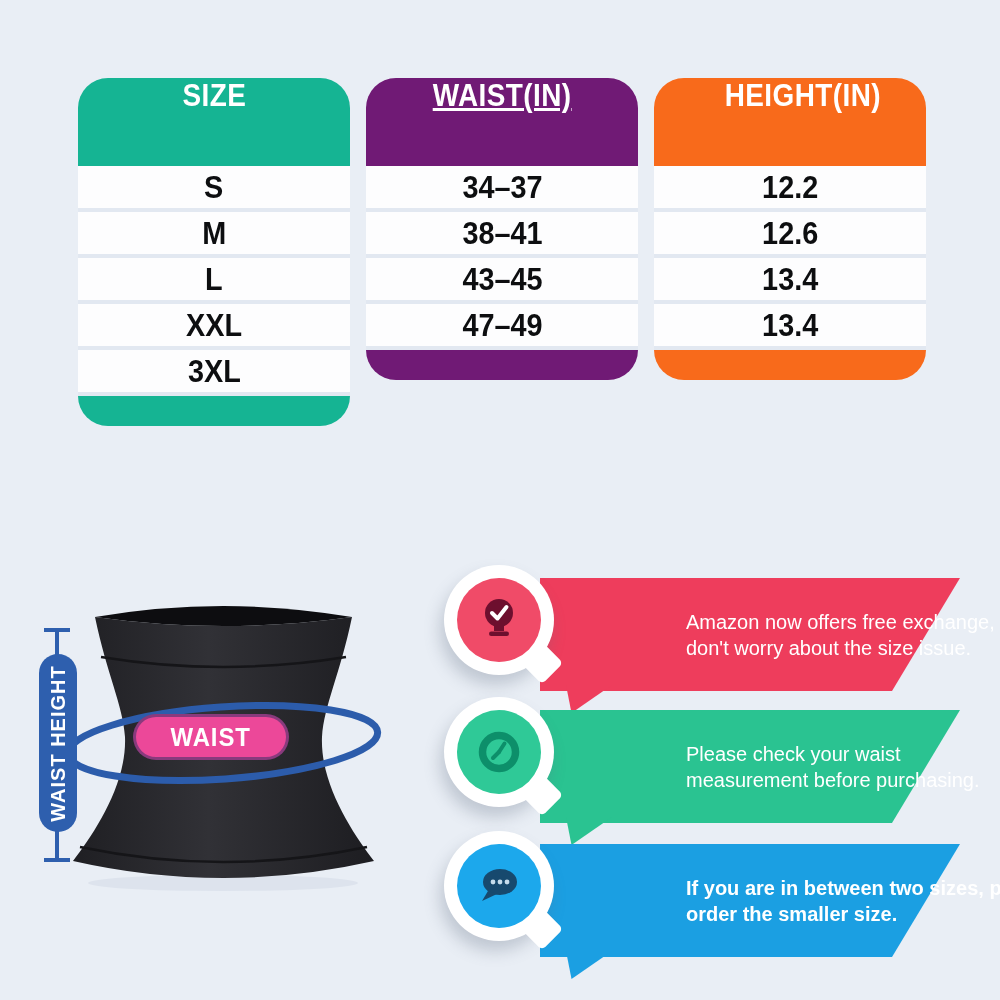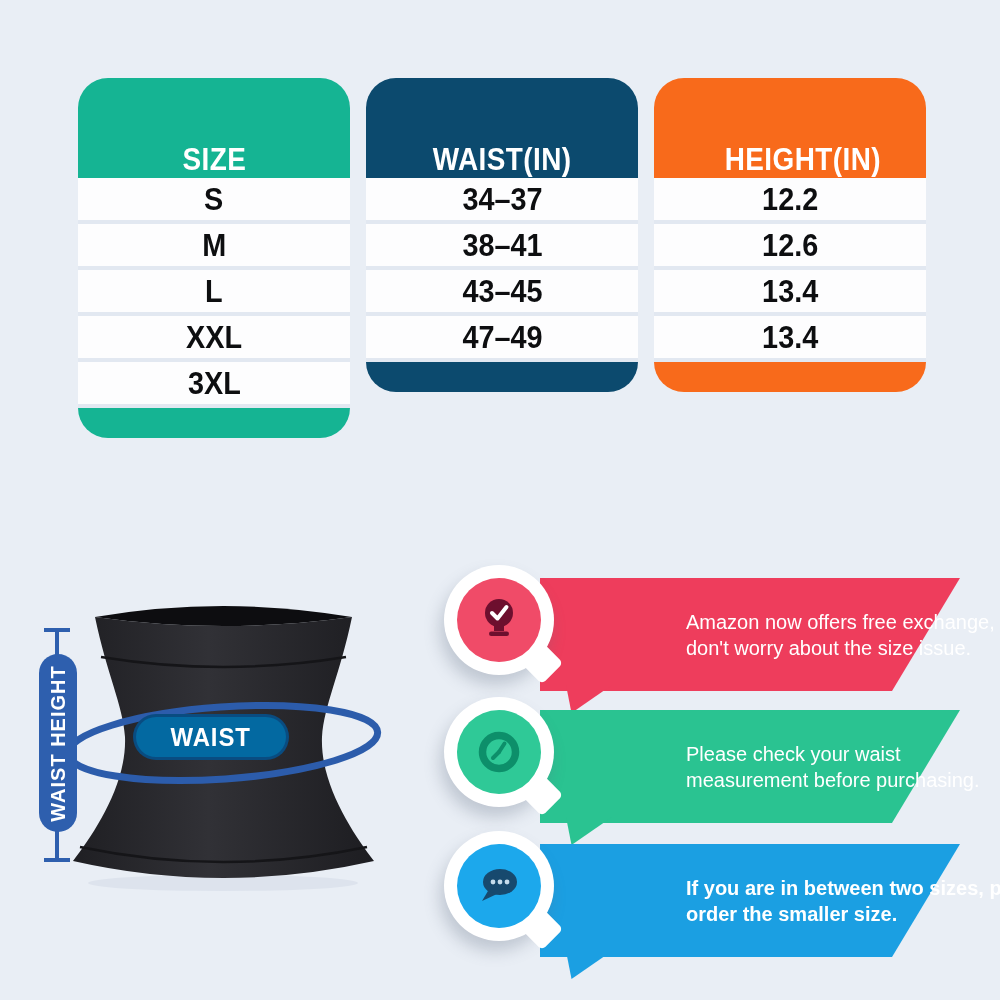--- a/index.html
+++ b/index.html
@@ -4,36 +4,36 @@
 <style>
   html,body{margin:0;padding:0;}
   body{
     width:1000px;height:1000px;position:relative;overflow:hidden;
     background:#e9eef5;
     font-family:"Liberation Sans","DejaVu Sans",sans-serif;
   }
   
   .table-wrap{position:absolute;left:78px;top:78px;width:848px;display:flex;gap:16px;}
   .col{flex:1;display:flex;flex-direction:column;}
-  .thead{height:100px;border-radius:30px 30px 0 0;display:flex;align-items:flex-end;justify-content:center;
+  .thead{height:88px;border-radius:30px 30px 0 0;display:flex;align-items:flex-start;justify-content:center;
          color:#fff;font-size:31px;font-weight:700;letter-spacing:.5px;}
   .thead span,.cell span{display:inline-block;transform:scaleX(.9);white-space:nowrap;}
   .cell{height:42px;background:#fdfdfe;border-bottom:4px solid #e2e8f1;
         display:flex;align-items:center;justify-content:center;
         font-size:32px;font-weight:700;color:#0d0e10;}
   .col .cell:first-of-type{border-top:3px solid #e2e8f1;}
   .tfoot{height:30px;margin-top:0;border-radius:0 0 30px 30px;}
   .c-green{background:#15b493;}
-  .c-blue{background:#0c4a6e;}
+  .c-blue{background:#701a75;text-decoration:underline;}
   .c-orange{background:#f86a1b;padding-left:25px;}
 
   
   .trainer-svg{position:absolute;left:55px;top:595px;width:340px;height:300px;}
   .waist-pill{position:absolute;left:133px;top:714px;width:156px;height:46px;
-      background:#0369a1;border:3px solid rgba(18,42,92,.45);box-sizing:border-box;border-radius:23px;
+      background:#ec4899;border:3px solid rgba(18,42,92,.45);box-sizing:border-box;border-radius:23px;
       display:flex;align-items:center;justify-content:center;}
   .waist-pill span{color:#fff;font-weight:700;font-size:26px;letter-spacing:1px;transform:scaleX(.92);}
   .meas-line{position:absolute;left:55px;top:632px;width:4px;height:226px;background:#2e5fae;}
   .meas-tick{position:absolute;left:44px;width:26px;height:4px;background:#2e5fae;}
   .meas-tick.t1{top:628px;} .meas-tick.t2{top:858px;}
   .height-pill{position:absolute;left:39px;top:654px;width:38px;height:178px;background:#2e5fae;
       border-radius:19px;display:flex;align-items:center;justify-content:center;}
   .height-pill span{transform:rotate(-90deg);white-space:nowrap;color:#fff;font-weight:700;
       font-size:20px;letter-spacing:1px;}
 

